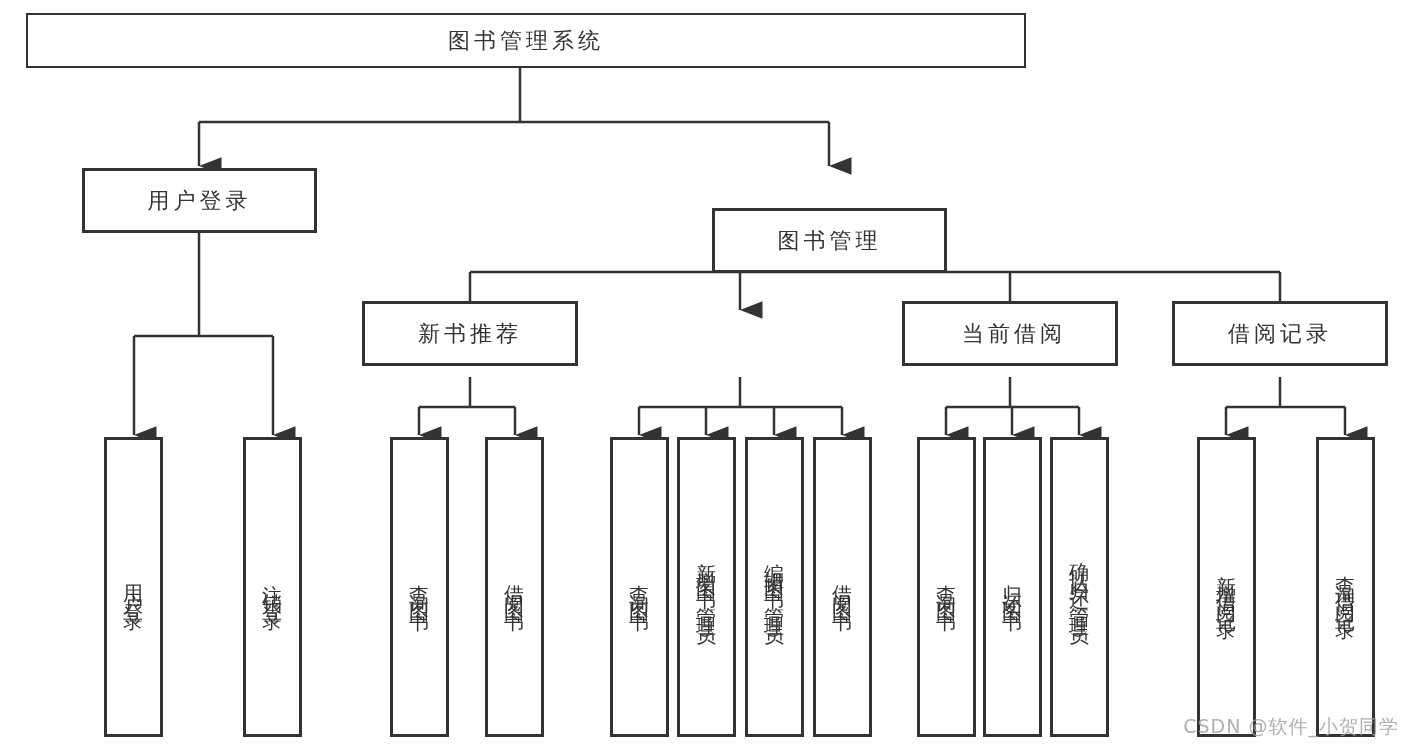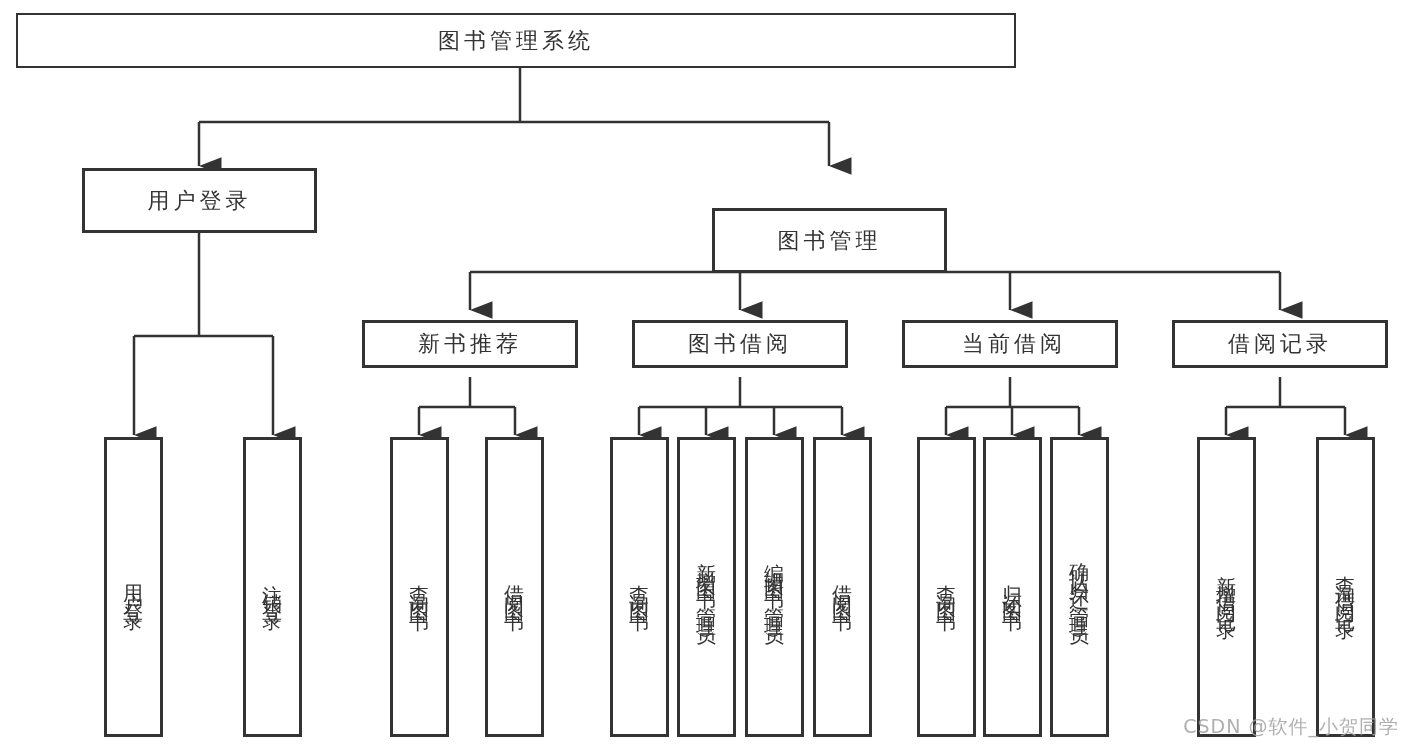--- a/index.html
+++ b/index.html
@@ -26,26 +26,26 @@
     align-items: center;
     justify-content: center;
     text-align: center;
   }
   .box-h {
     font-size: 22px;
     letter-spacing: 4px;
     white-space: nowrap;
   }
   .root {
-    left: 16px; top: 13px;
+    left: 26px; top: 13px;
     width: 1000px; height: 55px;
     border-width: 2px;
   }
   .lvl1 { top: 168px; width: 235px; height: 65px; }
-  .lvl2 { top: 320px; width: 216px; height: 48px; align-items: center; }
+  .lvl2 { top: 301px; width: 216px; height: 65px; align-items: center; }
   .leaf { top: 437px; width: 59px; height: 300px; }
   .leaf > span {
     writing-mode: vertical-rl;
     text-orientation: mixed;
     font-size: 20px;
     letter-spacing: 9px;
     line-height: 1;
   }
   .watermark {
     position: absolute;
@@ -114,23 +114,20 @@
   <div class="box box-h lvl1" style="left:82px;">
     <span>用户登录</span>
   </div>
   <div class="box box-h lvl1" style="left:712px;margin-top:40px;">
     <span>图书管理</span>
   </div>
 
   <div class="box box-h lvl2" style="left:362px;">
     <span>新书推荐</span>
   </div>
-  <div class="box box-h lvl2" style="left:632px;">
-    <span>图书借阅</span>
-  </div>
   <div class="box box-h lvl2" style="left:902px;padding-left:8px;">
     <span>当前借阅</span>
   </div>
   <div class="box box-h lvl2" style="left:1172px;">
     <span>借阅记录</span>
   </div>
 
   <div class="box leaf" style="left:104px;">
     <span>用户登录</span>
   </div>

